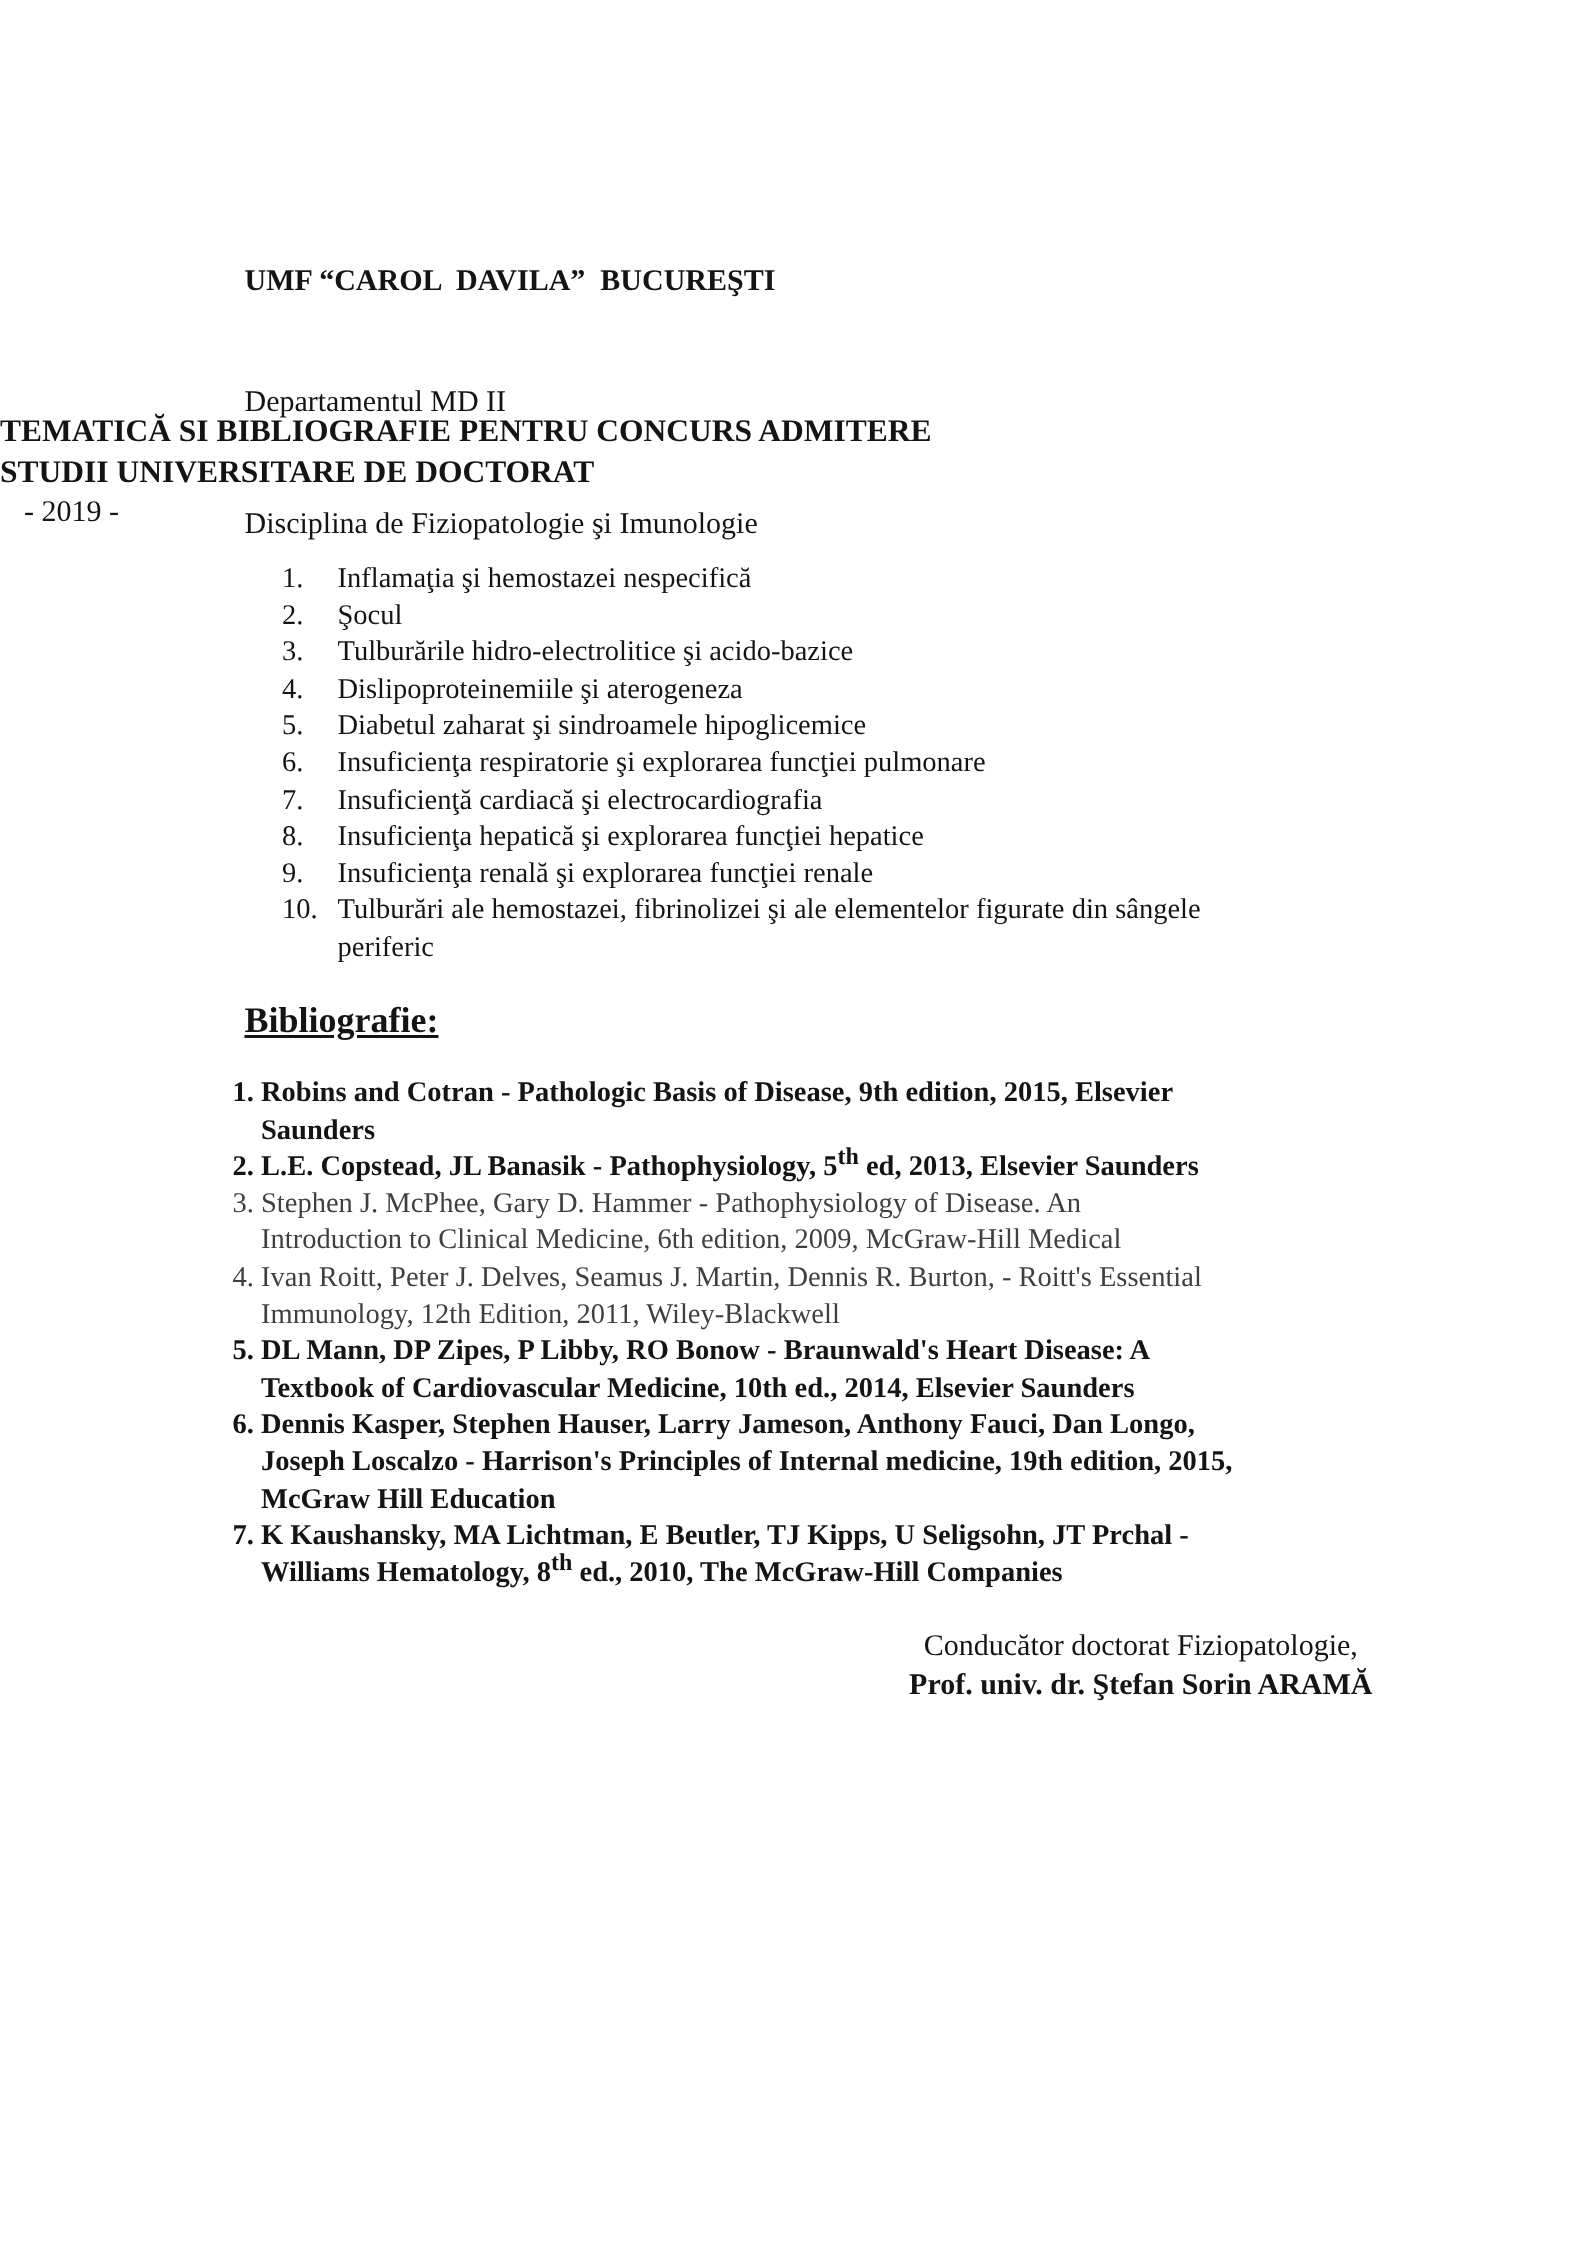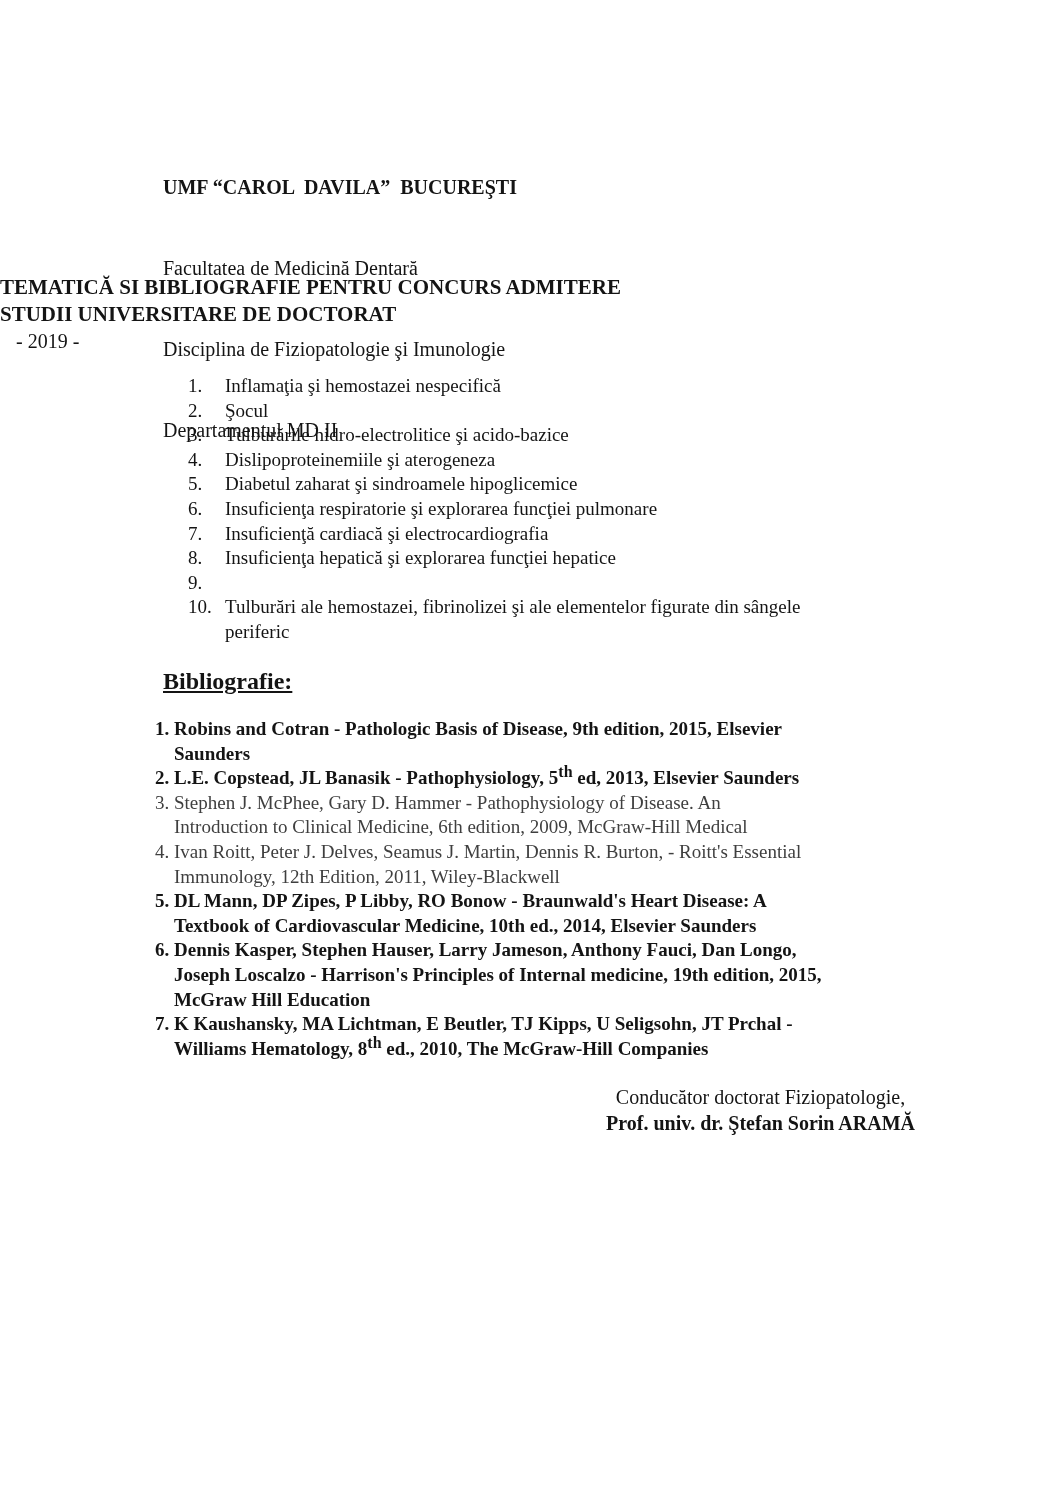--- a/index.html
+++ b/index.html
@@ -76,23 +76,22 @@
   }
   .signature .name { font-weight: bold; }
 </style>
 </head>
 <body>
 
 <div class="page">
 
   <div class="header">
     <div class="uni">UMF “CAROL  DAVILA”  BUCUREŞTI</div>
-    <div>Facultatea de Medicină Dentară</div>
+    <div>Departamentul MD II</div>
     <div>Disciplina de Fiziopatologie şi Imunologie</div>
-    <div>Departamentul MD II</div>
   </div>
 
   <div class="title-block">
     <div class="title-line">TEMATICĂ SI BIBLIOGRAFIE PENTRU CONCURS ADMITERE</div>
     <div class="title-line">STUDII UNIVERSITARE DE DOCTORAT</div>
     <div class="year-line">- 2019 -</div>
   </div>
 
   <div class="topics">
       <div class="topic-row">
@@ -122,20 +121,21 @@
       <div class="topic-row">
         <span class="num">7.</span>
         <span class="txt">Insuficienţă cardiacă şi electrocardiografia</span>
       </div>
       <div class="topic-row">
         <span class="num">8.</span>
         <span class="txt">Insuficienţa hepatică şi explorarea funcţiei hepatice</span>
       </div>
       <div class="topic-row">
         <span class="num">9.</span>
+        <span class="txt">Insuficienţa renală şi explorarea funcţiei renale</span>
       </div>
       <div class="topic-row">
         <span class="num">10.</span>
         <span class="txt">Tulburări ale hemostazei, fibrinolizei şi ale elementelor figurate din sângele
 periferic</span>
       </div>
     </div>
 
   <div class="bib-heading">Bibliografie:</div>
 

